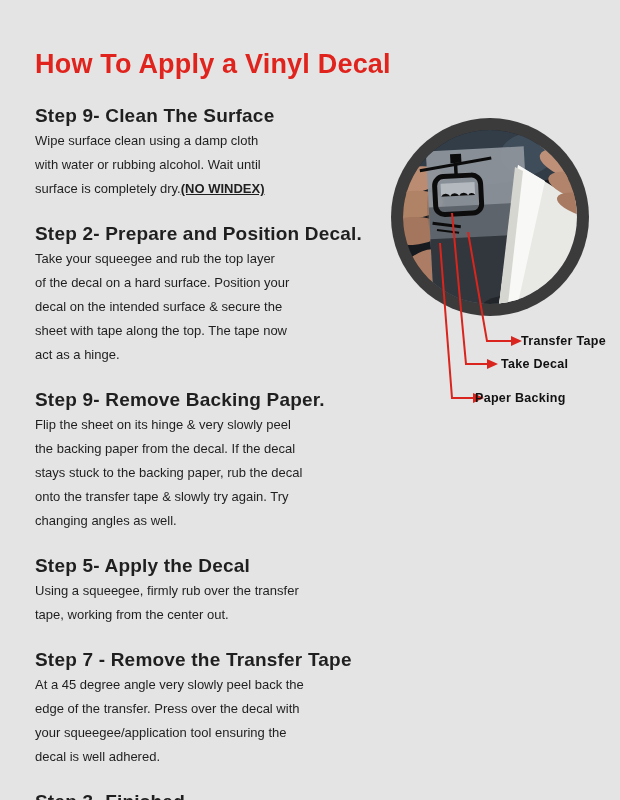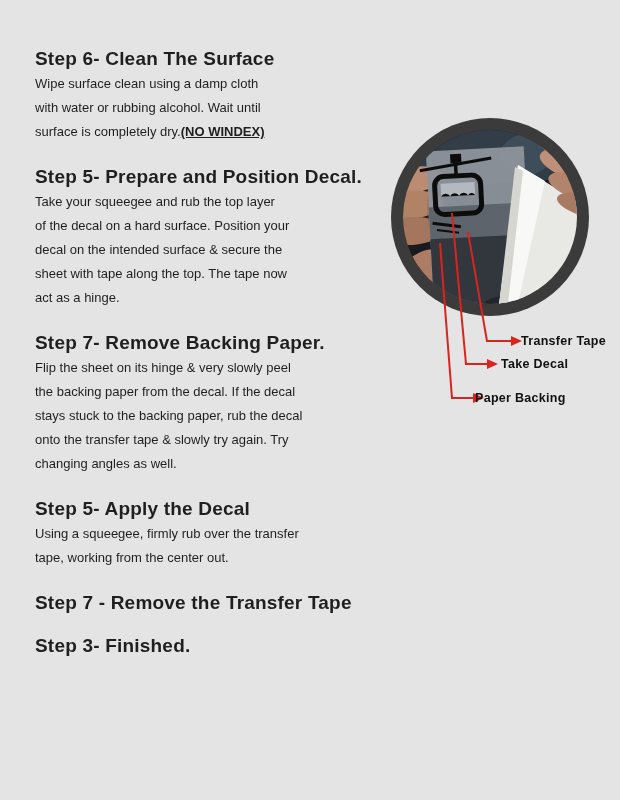--- a/index.html
+++ b/index.html
@@ -60,54 +60,59 @@
     font-weight:bold;
     color:#111;
     letter-spacing:.3px;
     white-space:nowrap;
   }
 </style>
 </head>
 <body>
 
 <div class="content">
+  <h1 class="title">How To Apply a Vinyl Decal</h1>
 
   <div class="step">
-    <h2>Step 6- Clean The Surface</h2>
+    <h2>Step 9- Clean The Surface</h2>
     <p><span>Wipe surface clean using a damp cloth
 with water or rubbing alcohol. Wait until
 surface is completely dry.</span><b>(NO WINDEX)</b></p>
   </div>
 
   <div class="step">
-    <h2>Step 5- Prepare and Position Decal.</h2>
+    <h2>Step 2- Prepare and Position Decal.</h2>
     <p>Take your squeegee and rub the top layer
 of the decal on a hard surface. Position your
 decal on the intended surface &amp; secure the
 sheet with tape along the top. The tape now
 act as a hinge.</p>
   </div>
 
   <div class="step">
-    <h2>Step 7- Remove Backing Paper.</h2>
+    <h2>Step 9- Remove Backing Paper.</h2>
     <p>Flip the sheet on its hinge &amp; very slowly peel
 the backing paper from the decal. If the decal
 stays stuck to the backing paper, rub the decal
 onto the transfer tape &amp; slowly try again. Try
 changing angles as well.</p>
   </div>
 
   <div class="step">
     <h2>Step 5- Apply the Decal</h2>
     <p>Using a squeegee, firmly rub over the transfer
 tape, working from the center out.</p>
   </div>
 
   <div class="step">
     <h2>Step 7 - Remove the Transfer Tape</h2>
+    <p>At a 45 degree angle very slowly peel back the
+edge of the transfer. Press over the decal with
+your squeegee/application tool ensuring the
+decal is well adhered.</p>
   </div>
 
   <div class="step">
     <h2>Step 3- Finished.</h2>
 
   </div>
 </div>
 
 <div class="figure">
   <svg width="245" height="310" viewBox="0 0 245 310">

